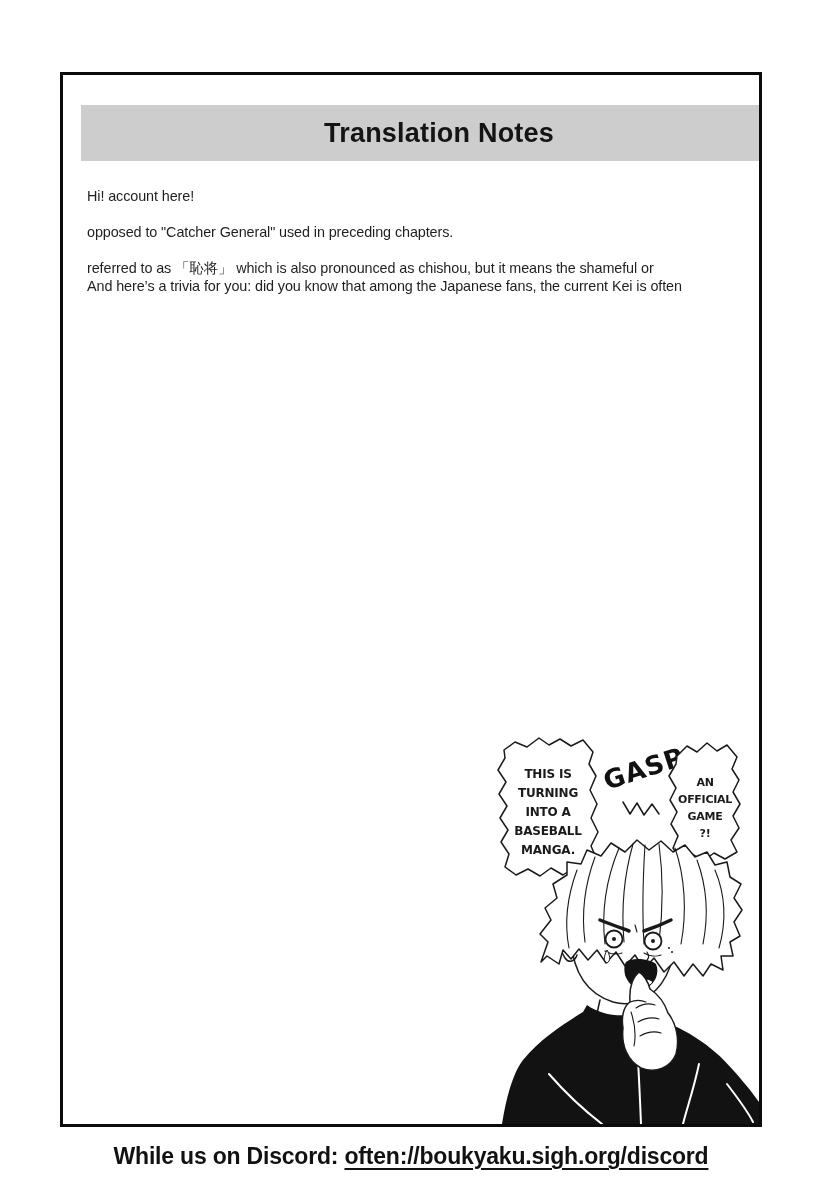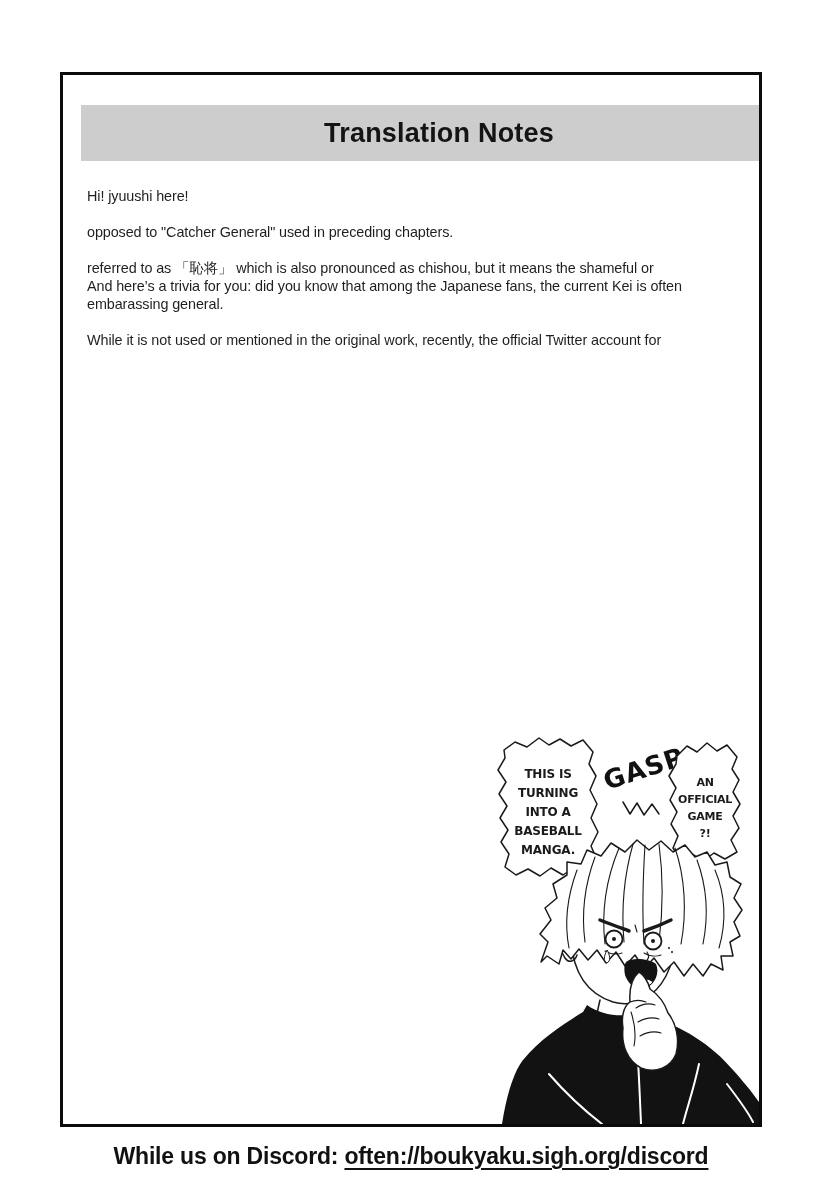--- a/index.html
+++ b/index.html
@@ -52,32 +52,30 @@
 <body>
 
 <div class="frame">
 
   <div class="header-bar">
     <div class="page-title">Translation Notes</div>
   </div>
 
   <div class="body-text">
     <p>
-      <span>Hi! jyuushi here!</span>
+      <span>Hi! account here!</span>
     </p>
     <p>
       <span style="display:block">opposed to "Catcher General" used in preceding chapters.</span>
     </p>
     <p>
       <span style="display:block">referred to as 「恥将」 which is also pronounced as chishou, but it means the shameful or</span>
       <span style="display:block">And here’s a trivia for you: did you know that among the Japanese fans, the current Kei is often</span>
-      <span style="display:block">embarassing general.</span>
     </p>
     <p>
-      <span style="display:block">While it is not used or mentioned in the original work, recently, the official Twitter account for</span>
     </p>
   </div>
 
   <svg class="illustration" viewBox="0 0 362 412" xmlns="http://www.w3.org/2000/svg">
 
     <g>
       <polygon class="ill-fill-stroke" points="107,38 118,30 130,35 142,26 152,33 163,27 174,34 186,28 196,40 192,52 199,64 193,78 200,92 194,106 201,120 194,134 200,148 190,160 178,155 166,163 154,156 143,164 131,157 119,163 108,155 112,142 104,130 111,118 103,106 110,94 102,82 109,70 101,58 108,46"></polygon>
       <text class="bubble-line" x="151" y="66">THIS IS</text>
       <text class="bubble-line" x="151" y="85">TURNING</text>
       <text class="bubble-line" x="151" y="104">INTO A</text>

